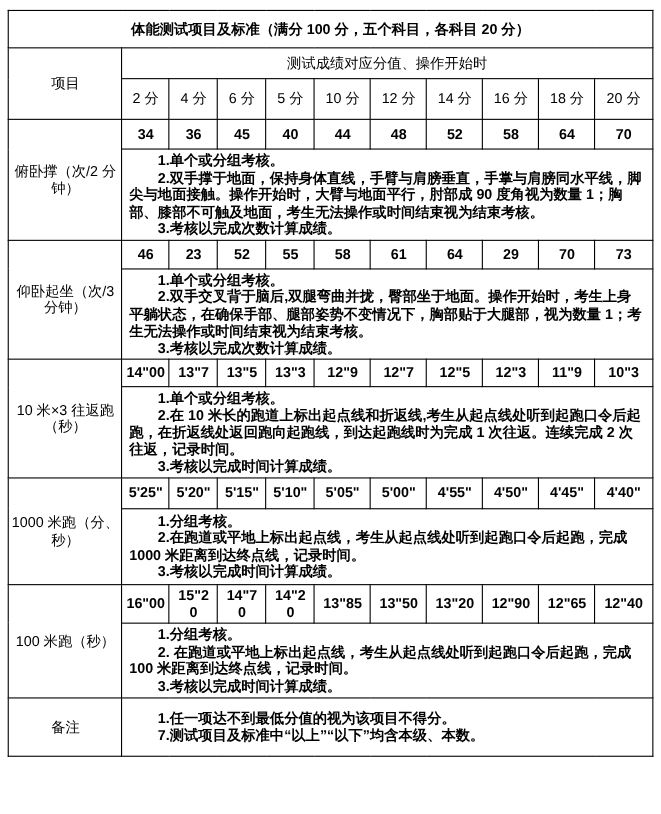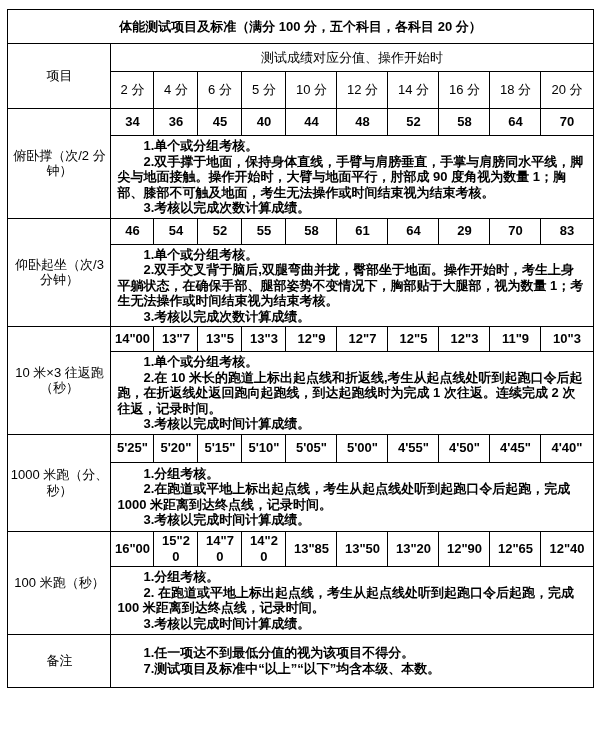--- a/index.html
+++ b/index.html
@@ -103,29 +103,29 @@
           <td class="method" colspan="10">
             <p>1.单个或分组考核。</p>
             <p>2.双手撑于地面，保持身体直线，手臂与肩膀垂直，手掌与肩膀同水平线，脚尖与地面接触。操作开始时，大臂与地面平行，肘部成 90 度角视为数量 1；胸部、膝部不可触及地面，考生无法操作或时间结束视为结束考核。</p>
             <p>3.考核以完成次数计算成绩。</p>
           </td>
         </tr>
         <tr style="height: 26px;">
           <td class="label" rowspan="2">仰卧起坐（次/3
 分钟）</td>
           <td class="value">46</td>
-          <td class="value">54</td>
+          <td class="value">23</td>
           <td class="value">52</td>
           <td class="value">55</td>
           <td class="value">58</td>
           <td class="value">61</td>
           <td class="value">64</td>
           <td class="value">29</td>
           <td class="value">70</td>
-          <td class="value">83</td>
+          <td class="value">73</td>
         </tr>
         <tr style="height: 79px;">
           <td class="method" colspan="10">
             <p>1.单个或分组考核。</p>
             <p>2.双手交叉背于脑后,双腿弯曲并拢，臀部坐于地面。操作开始时，考生上身平躺状态，在确保手部、腿部姿势不变情况下，胸部贴于大腿部，视为数量 1；考生无法操作或时间结束视为结束考核。</p>
             <p>3.考核以完成次数计算成绩。</p>
           </td>
         </tr>
         <tr style="height: 25px;">
           <td class="label" rowspan="2">10 米×3 往返跑

